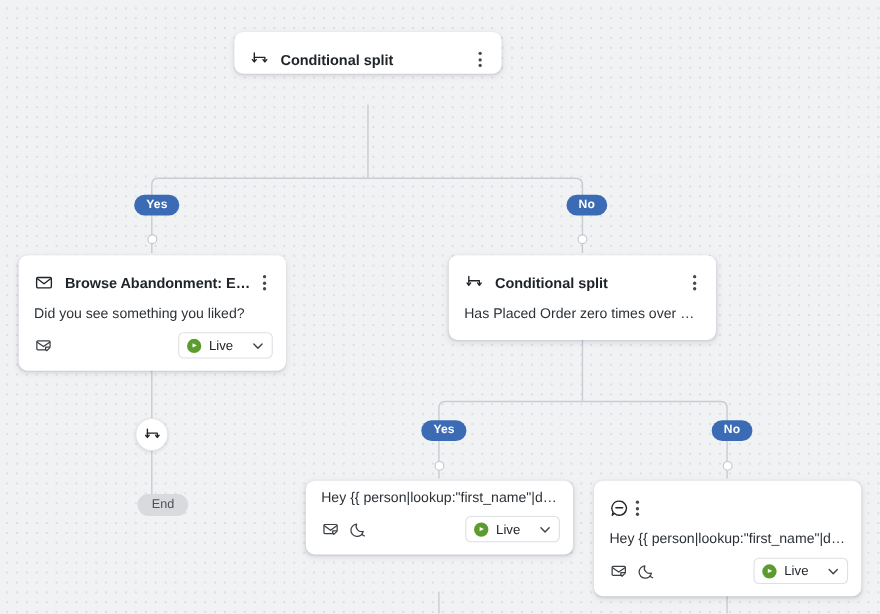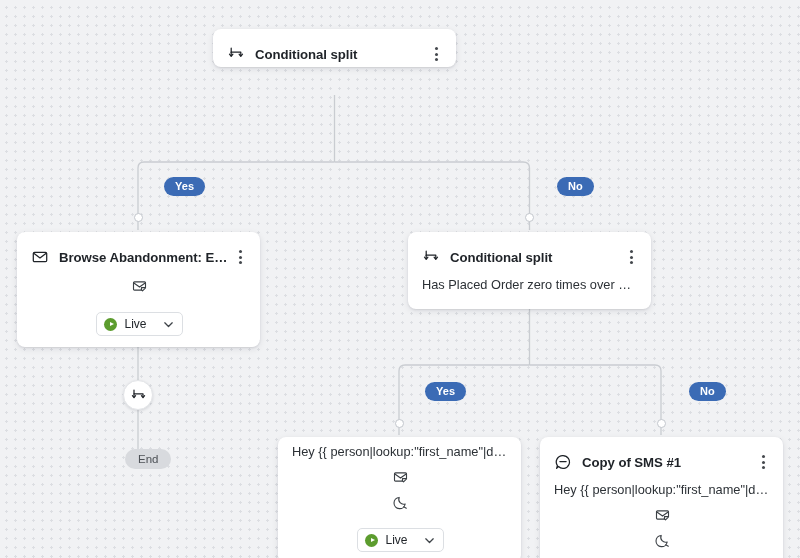--- a/index.html
+++ b/index.html
@@ -56,21 +56,20 @@
     padding: 0 11px;
     border-radius: 10px;
     background: #3b6bb5;
     color: #ffffff;
     font-size: 11px;
     font-weight: 600;
     letter-spacing: .1px;
     text-align: left;
     white-space: nowrap;
     box-sizing: border-box;
-    margin-left: 42px;
   }
 
   
   .end-pill {
     position: absolute;
     height: 20px;
     line-height: 20px;
     padding: 0 13px;
     border-radius: 10px;
     background: #d8dade;
@@ -158,21 +157,20 @@
     line-height: 18px;
     white-space: nowrap;
     overflow: hidden;
     text-overflow: ellipsis;
   }
   .card-foot {
     display: flex;
     align-items: center;
     padding: 8px 12px 11px 14px;
     gap: 9px;
-    flex-direction: column;
   }
   .foot-icon {
     width: 16px;
     height: 16px;
     display: flex;
     align-items: center;
     justify-content: center;
     color: #3b4045;
   }
   .spacer { flex: 1 1 auto; }
@@ -282,20 +280,21 @@
           <path d="M1.7 4.2 L8 8.9 L14.3 4.2"></path>
         </svg>
       </span>
       <span class="card-title">Browse Abandonment: Email...</span>
       <span class="kebab">
         <i></i>
           <i></i>
           <i></i>
       </span>
     </div>
+    <div class="card-body">Did you see something you liked?</div>
     <div class="card-foot">
       <span class="foot-icon">
         <svg viewBox="0 0 16 16" width="15" height="15" fill="none" stroke="#3b4045" stroke-width="1.2" stroke-linejoin="round" stroke-linecap="round">
           <path d="M1.6 4 a1 1 0 0 1 1-1 h10.8 a1 1 0 0 1 1 1 v5.2 h-4.3 v2.6 H2.6 a1 1 0 0 1 -1-1 Z"></path>
           <path d="M2 4.3 L8 8.6 L14 4.3"></path>
           <path d="M9.9 11.3 L11.2 12.6 L14 9.9"></path>
         </svg>
       </span>
       <span class="spacer"></span>
       <span class="status-btn">
@@ -381,21 +380,20 @@
   </div>
 
   <div class="card" style="left:540px; top:437px; width:243px;">
     <div class="card-head">
       <span class="type-icon">
         <svg viewBox="0 0 16 16" width="16" height="16" fill="none" stroke="#1f2328" stroke-width="1.25" stroke-linecap="round" stroke-linejoin="round">
           <path d="M8 1.6 a6.4 6.4 0 1 1 -4.5 10.9 L1.6 14.4 L2.4 11.6 A6.4 6.4 0 0 1 8 1.6 Z"></path>
           <path d="M4.9 7.6 L11.1 7.6"></path>
         </svg>
       </span>
-      <span class="card-title">Copy of SMS #1</span>
       <span class="kebab">
         <i></i>
           <i></i>
           <i></i>
       </span>
     </div>
     <div class="card-body">Hey {{ person|lookup:"first_name"|defaul...</div>
     <div class="card-foot">
       <span class="foot-icon">
         <svg viewBox="0 0 16 16" width="15" height="15" fill="none" stroke="#3b4045" stroke-width="1.2" stroke-linejoin="round" stroke-linecap="round">

